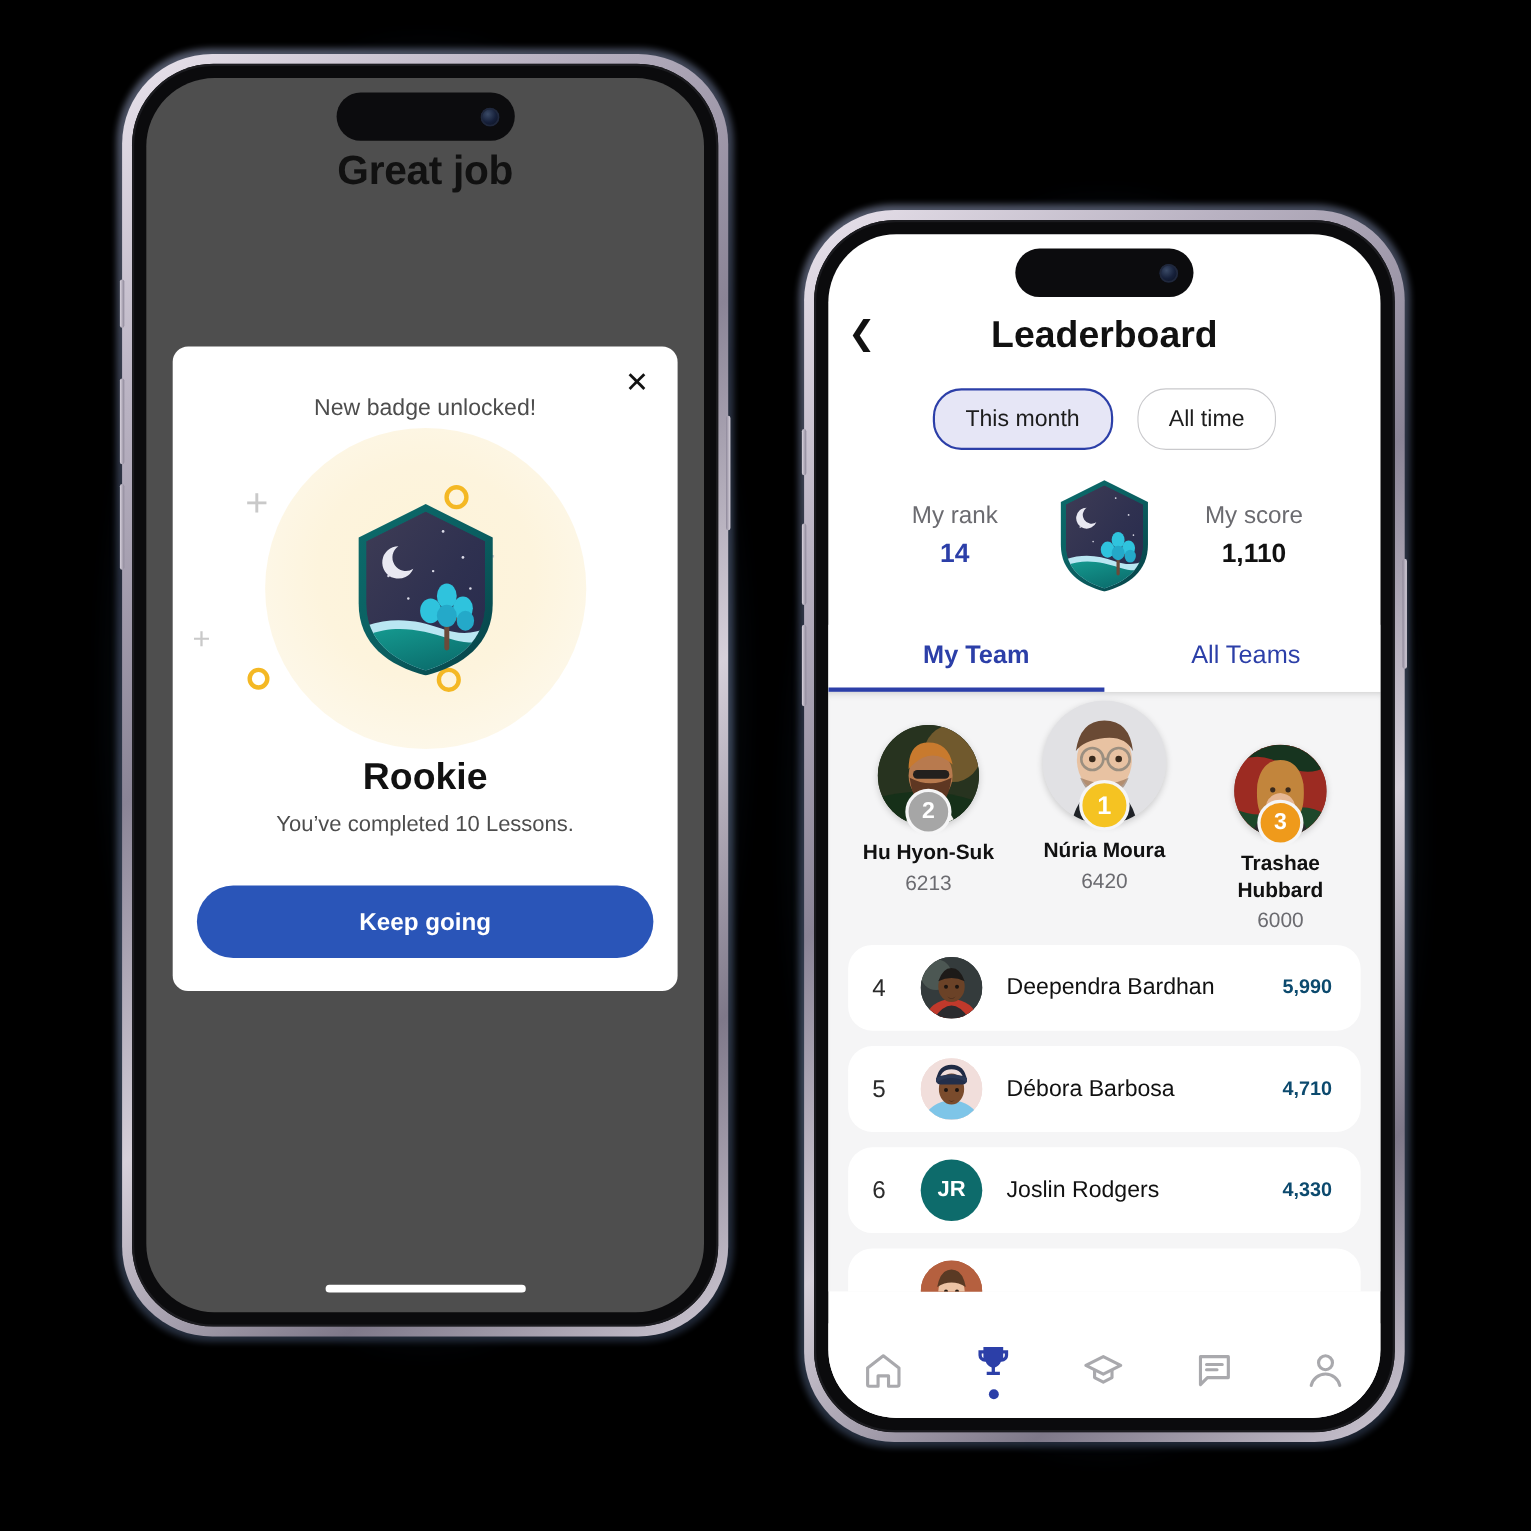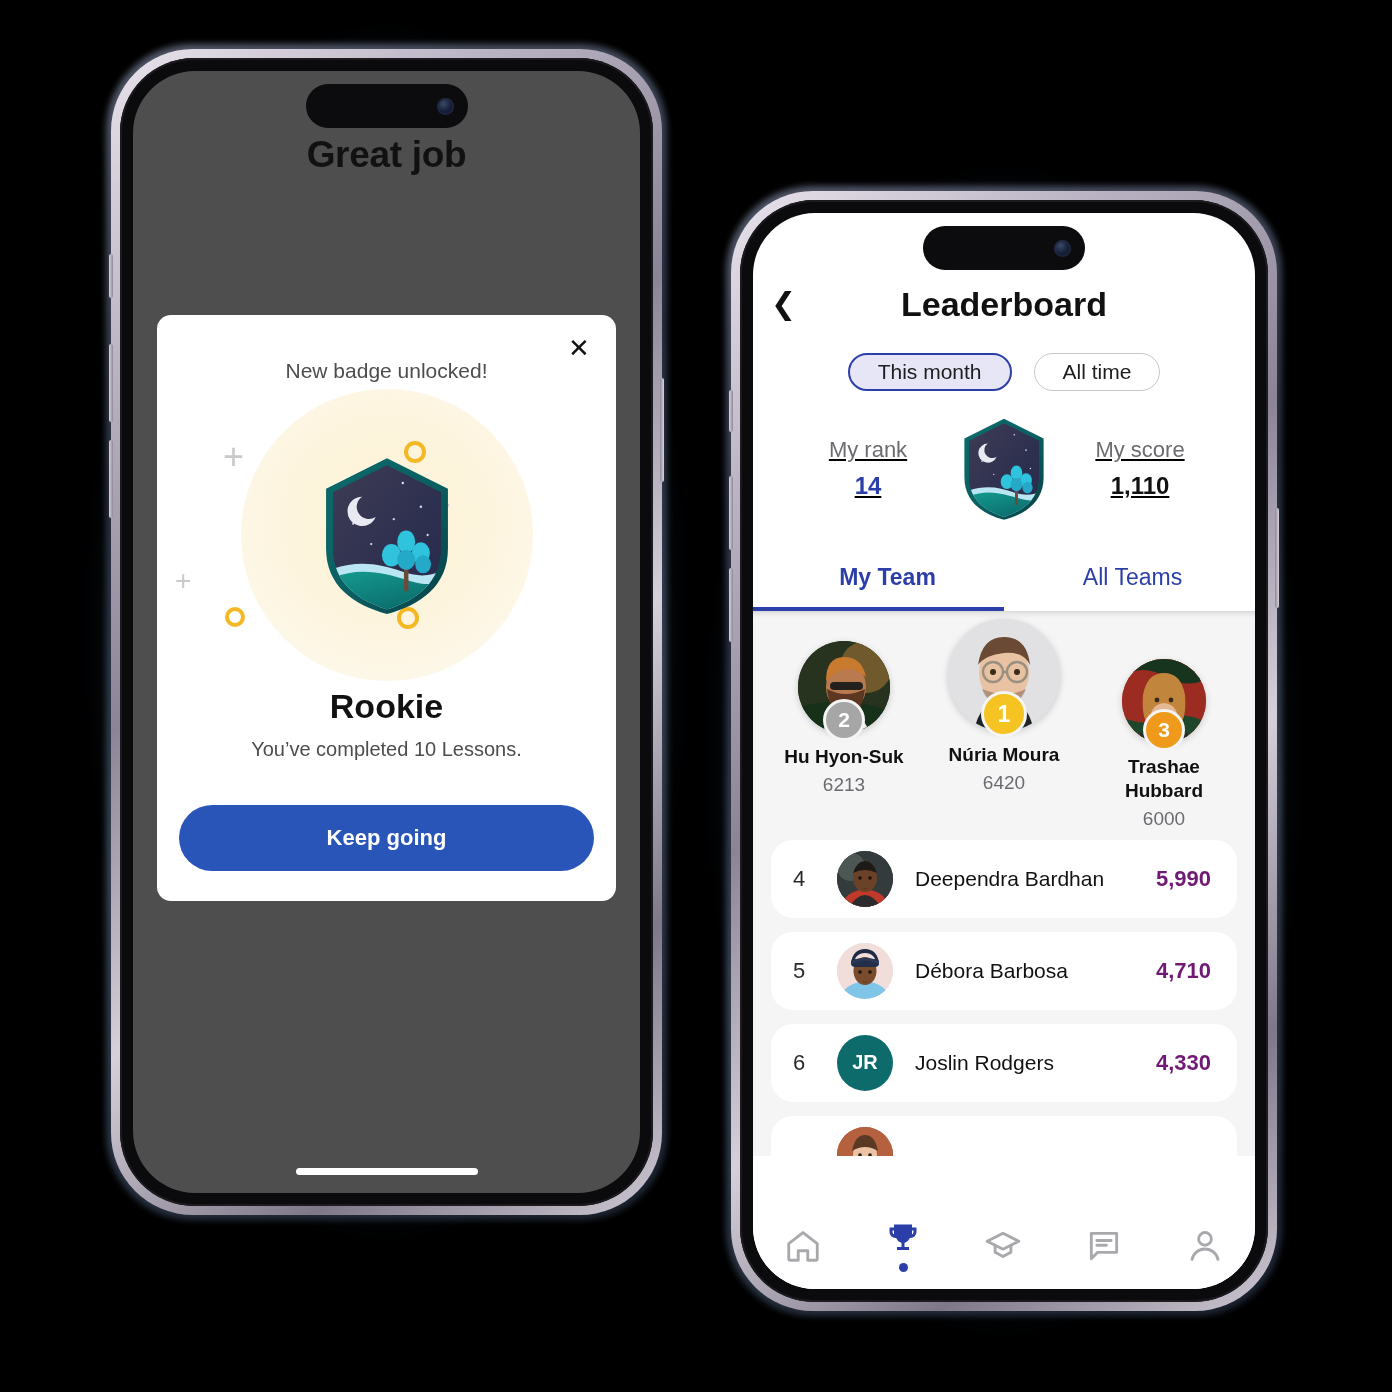--- a/index.html
+++ b/index.html
@@ -116,32 +116,32 @@
   }
   .rp-back {
     position:absolute; left:18px; top:50%; transform:translateY(-50%);
     font-size:30px; color:#111; line-height:1; cursor:pointer;
     font-family:"DejaVu Sans", sans-serif; font-weight:600;
   }
   .rp-title { font-size:34px; font-weight:700; color:#111; }
 
   .seg-row { display:flex; justify-content:center; gap:22px; margin-top:20px; }
   .seg {
-    height:38px; padding:0 28px; border-radius:26px;
+    height:56px; padding:0 28px; border-radius:26px;
     display:flex; align-items:center; justify-content:center;
     font-size:21px; cursor:pointer; background:#fff;
   }
   .seg.active { background:#e6e6f6; border:2px solid #2c3fa8; color:#1d1d1d; }
   .seg.idle { border:1.5px solid #c9c9cc; color:#1d1d1d; }
 
   .stat-row {
     display:flex; align-items:center; justify-content:space-between;
     padding: 26px 40px 14px;
   }
-  .stat { text-align:center; width:150px;text-decoration:underline; }
+  .stat { text-align:center; width:150px; }
   .stat-label { font-size:22px; color:#6b6b70; }
   .stat-value { font-size:24px; font-weight:700; margin-top:9px; color:#111; }
   .stat-value.blue { color:#2c3fa8; }
 
   .tabs { display:flex; position:relative; margin-top:16px; background:#fff; }
   .tab {
     flex:1; text-align:center; padding: 14px 0 20px;
     font-size:23px; color:#2c3fa8; cursor:pointer;
   }
   .tab.active { font-weight:700;margin-left:12px; }
@@ -178,21 +178,21 @@
     background:#fff; border-radius:22px; height:78px; margin-bottom:14px;
     display:flex; align-items:center; padding: 0 26px 0 22px;
   }
   .row .rank { width:44px; font-size:22px; color:#2b2b2b; }
   .row .ravatar {
     width:56px; height:56px; border-radius:50%; overflow:hidden; flex:none;
     display:flex; align-items:center; justify-content:center;
     color:#fff; font-size:20px; font-weight:600;
   }
   .row .rname { flex:1; margin-left:22px; font-size:21px; font-weight:400; color:#111; }
-  .row .rscore { font-size:22px; font-weight:700; color:#701a75; }
+  .row .rscore { font-size:18px; font-weight:700; color:#0c4a6e; }
 
   .nav {
     position:absolute; left:0; right:0; bottom:0; height:86px; background:#fff;
     display:flex; align-items:center; justify-content:space-around;
     z-index:30;
   }
   .nav-item { display:flex; flex-direction:column; align-items:center; cursor:pointer; }
   .nav-dot { width:9px; height:9px; border-radius:50%; background:#2c3fa8; margin-top:7px; }
 </style>
 </head>

